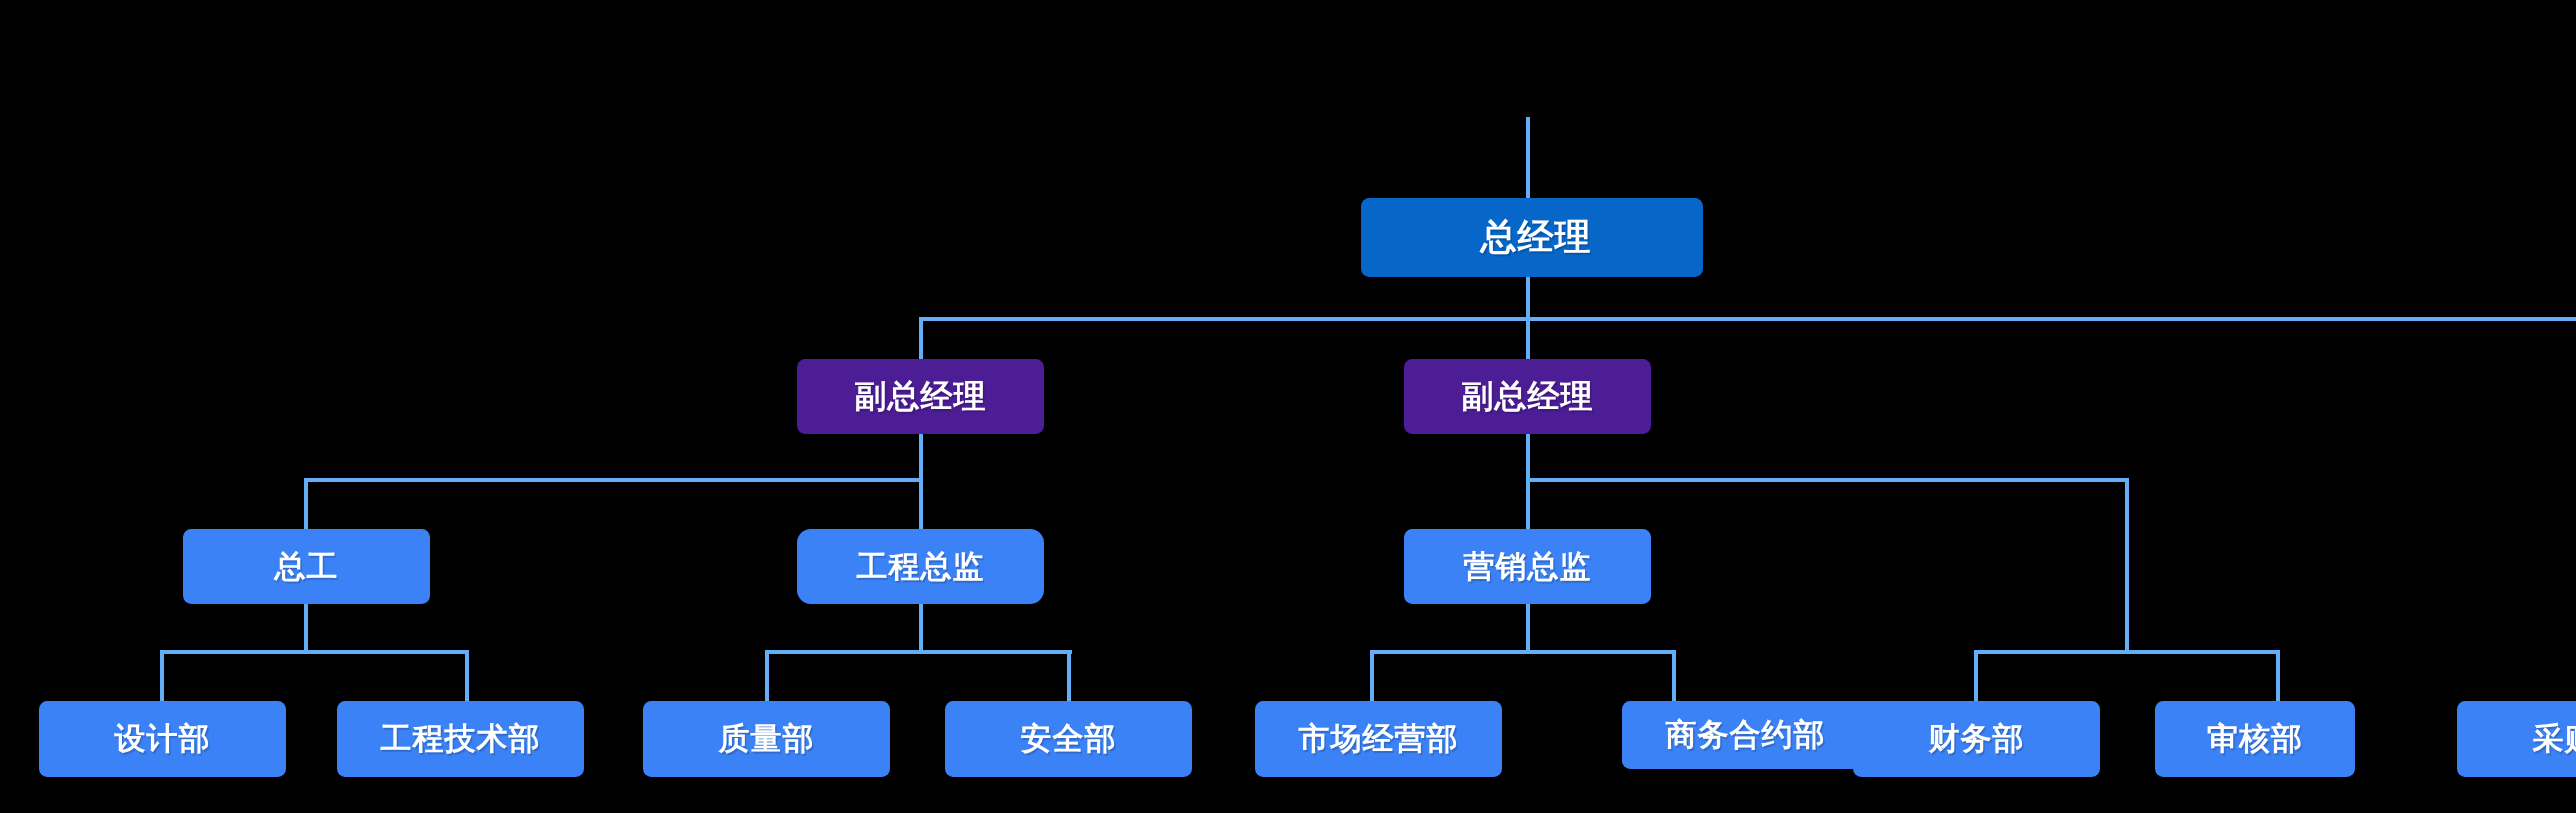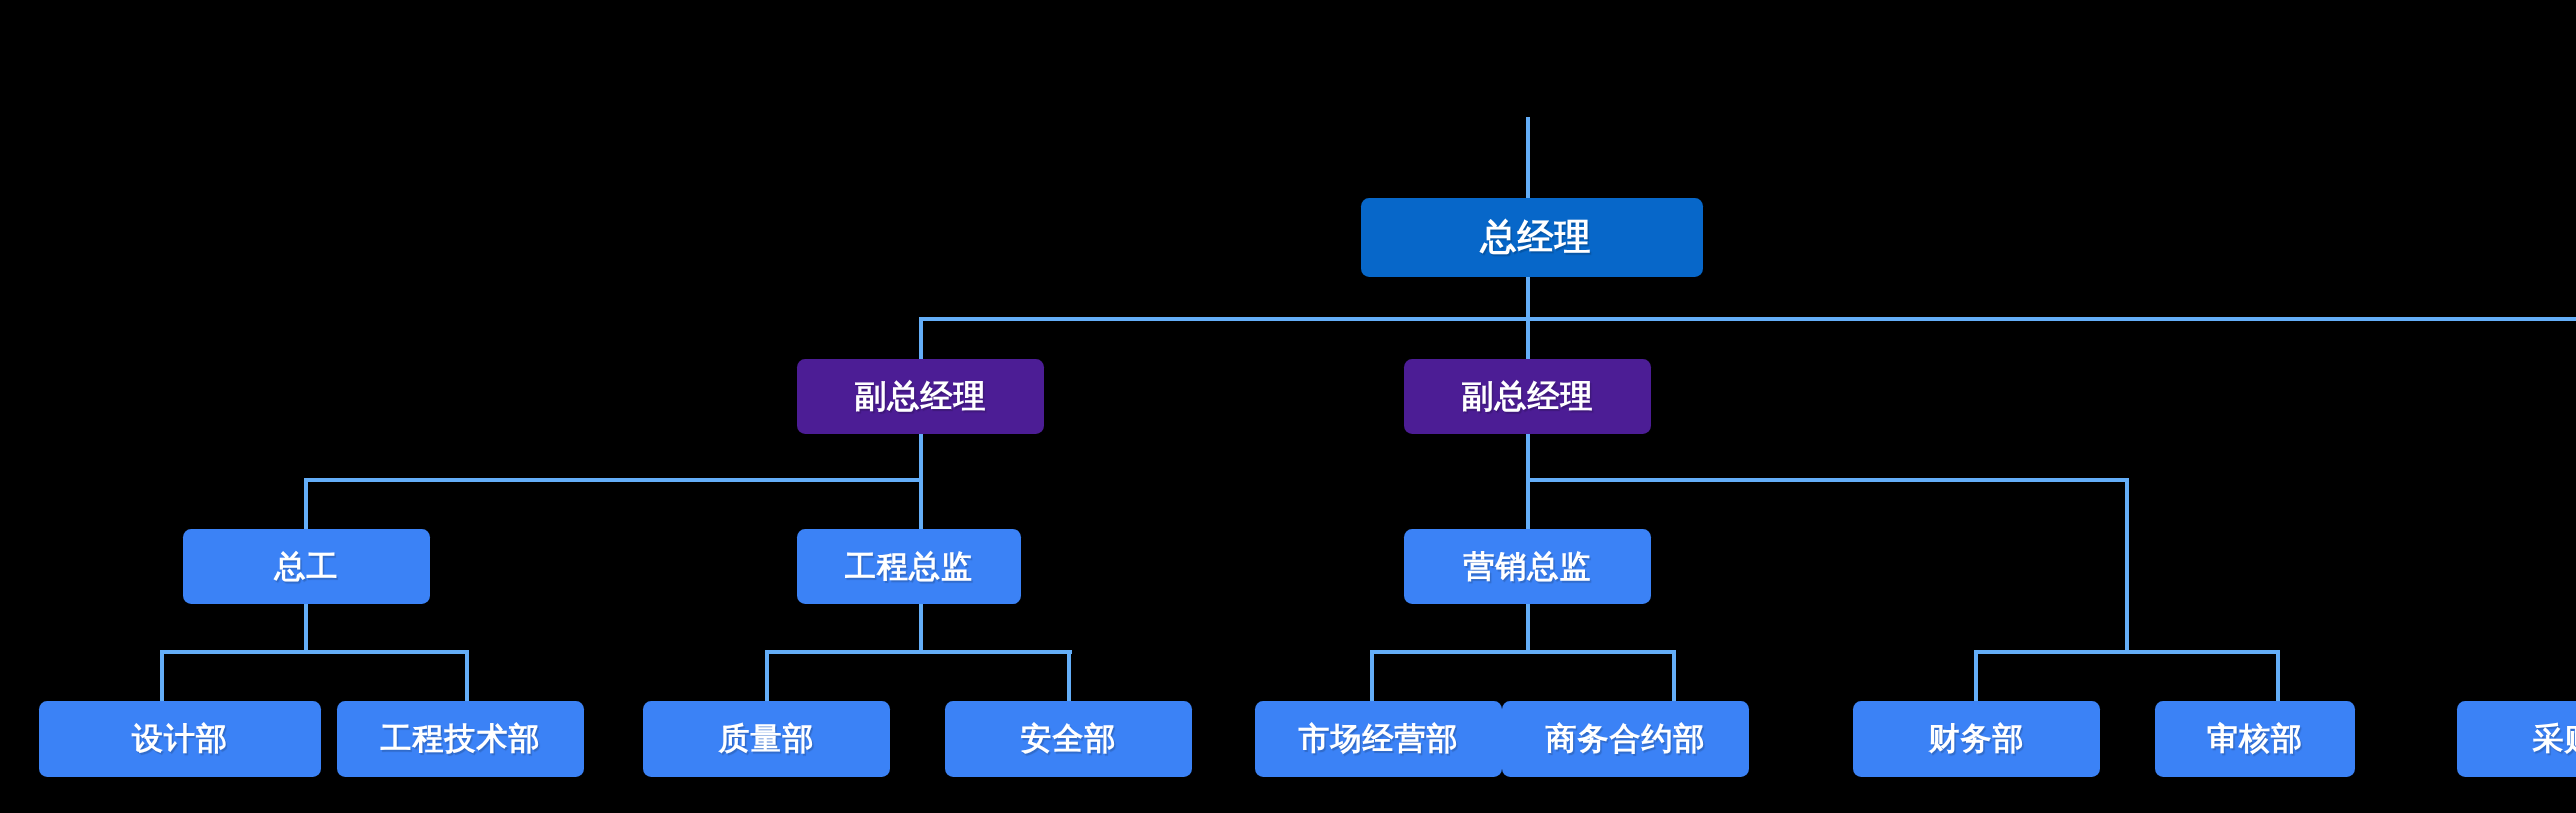--- a/index.html
+++ b/index.html
@@ -74,42 +74,42 @@
   </div>
   <div class="node lvl-deputy" style="left:797px; top:359px; width:247px; height:75px;">
     <span>副总经理</span>
   </div>
   <div class="node lvl-deputy" style="left:1404px; top:359px; width:247px; height:75px;">
     <span>副总经理</span>
   </div>
   <div class="node lvl-dept" style="left:183px; top:529px; width:247px; height:75px;">
     <span>总工</span>
   </div>
-  <div class="node lvl-dept" style="left:797px; top:529px; width:224px; height:75px;">
+  <div class="node lvl-dept" style="left:797px; top:529px; width:247px; height:75px;border-radius:14px;">
     <span>工程总监</span>
   </div>
   <div class="node lvl-dept" style="left:1404px; top:529px; width:247px; height:75px;">
     <span>营销总监</span>
   </div>
-  <div class="node lvl-dept" style="left:39px; top:701px; width:282px; height:76px;">
+  <div class="node lvl-dept" style="left:39px; top:701px; width:247px; height:76px;">
     <span>设计部</span>
   </div>
   <div class="node lvl-dept" style="left:337px; top:701px; width:247px; height:76px;">
     <span>工程技术部</span>
   </div>
   <div class="node lvl-dept" style="left:643px; top:701px; width:247px; height:76px;">
     <span>质量部</span>
   </div>
   <div class="node lvl-dept" style="left:945px; top:701px; width:247px; height:76px;">
     <span>安全部</span>
   </div>
   <div class="node lvl-dept" style="left:1249px; top:701px; width:247px; height:76px;margin-left:6px;">
     <span>市场经营部</span>
   </div>
-  <div class="node lvl-dept" style="left:1502px; top:701px; width:247px; height:76px;align-items:center;">
+  <div class="node lvl-dept" style="left:1622px; top:701px; width:247px; height:68px;align-items:center;">
     <span>商务合约部</span>
   </div>
   <div class="node lvl-dept" style="left:1853px; top:701px; width:247px; height:76px;">
     <span>财务部</span>
   </div>
   <div class="node lvl-dept" style="left:2155px; top:701px; width:200px; height:76px;">
     <span>审核部</span>
   </div>
   <div class="node lvl-dept" style="left:2457px; top:701px; width:247px; height:76px;">
     <span>采购部</span>

